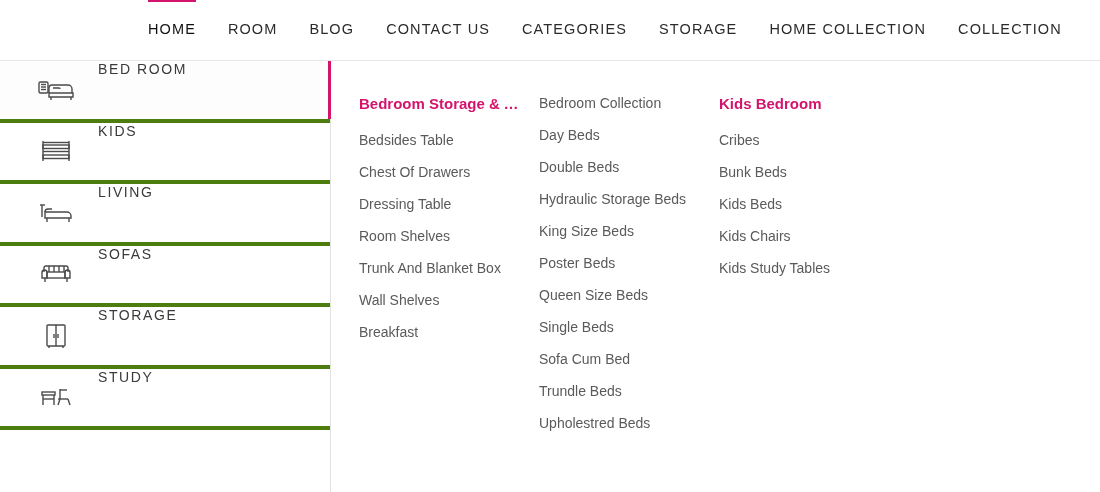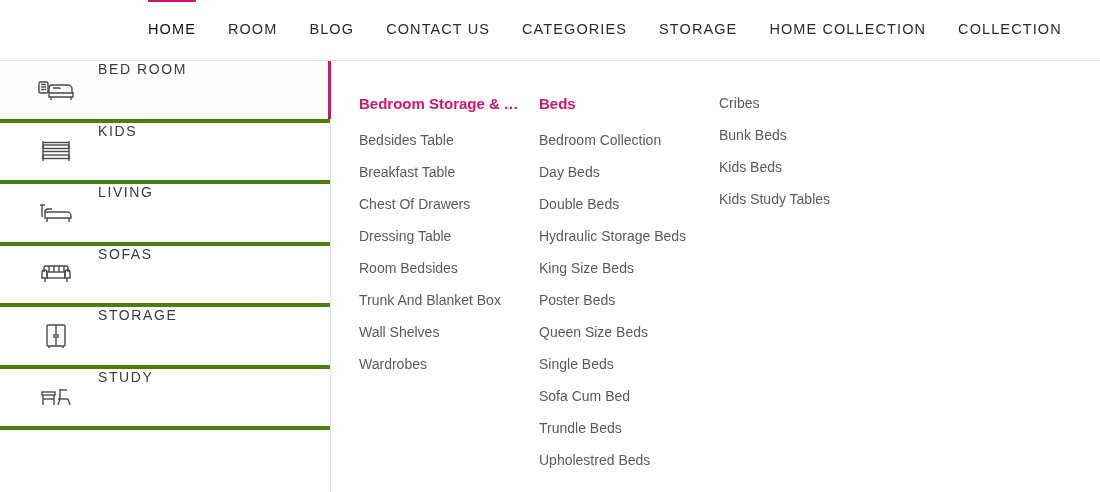--- a/index.html
+++ b/index.html
@@ -242,51 +242,51 @@
       </div>
 
     </div>
 
     <div class="panel">
 
       <div class="col c1">
         <div class="coltitle">Bedroom Storage &amp; A...</div>
         <ul class="linklist">
           <li>Bedsides Table</li>
-          <li>Breakfast Table</li>
           <li>Chest Of Drawers</li>
           <li>Dressing Table</li>
-          <li>Room Bedsides</li>
+          <li>Room Shelves</li>
           <li>Trunk And Blanket Box</li>
           <li>Wall Shelves</li>
-          <li>Wardrobes</li>
+          <li>Breakfast</li>
         </ul>
       </div>
 
       <div class="col c2">
-        <div class="coltitle">Beds</div>
         <ul class="linklist">
           <li>Bedroom Collection</li>
           <li>Day Beds</li>
           <li>Double Beds</li>
           <li>Hydraulic Storage Beds</li>
           <li>King Size Beds</li>
           <li>Poster Beds</li>
           <li>Queen Size Beds</li>
           <li>Single Beds</li>
           <li>Sofa Cum Bed</li>
           <li>Trundle Beds</li>
           <li>Upholestred Beds</li>
         </ul>
       </div>
 
       <div class="col c3">
+        <div class="coltitle">Kids Bedroom</div>
         <ul class="linklist">
           <li>Cribes</li>
           <li>Bunk Beds</li>
           <li>Kids Beds</li>
+          <li>Kids Chairs</li>
           <li>Kids Study Tables</li>
         </ul>
       </div>
 
     </div>
   </div>
 </div>
 
 </body></html>

